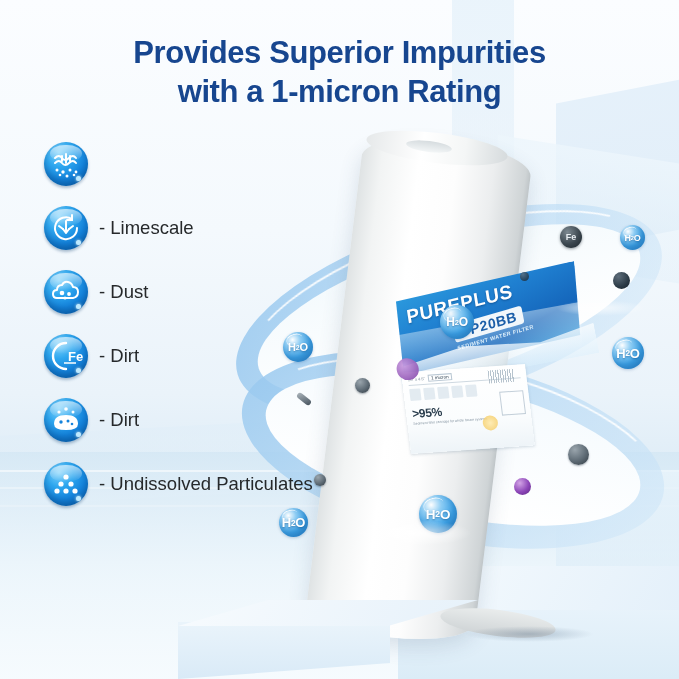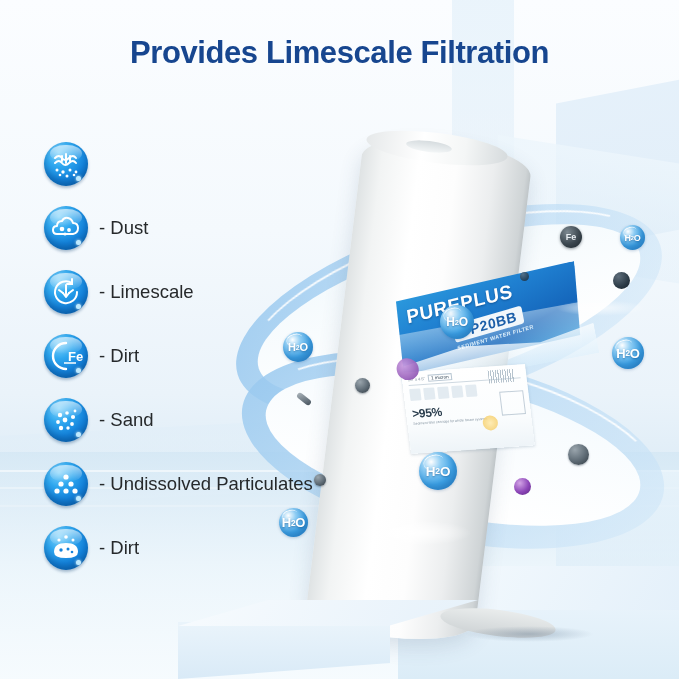--- a/index.html
+++ b/index.html
@@ -170,21 +170,22 @@
   <div class="bg-floor"></div>
   <div class="bg-ripple" style="top:470px"></div>
   <div class="bg-ripple" style="top:487px;opacity:.6"></div>
   <div class="bg-ripple" style="top:505px;opacity:.4"></div>
 
   <div class="ped ped3"></div>
   <div class="ped ped2-face"></div>
   <div class="ped ped2-top"></div>
 
   <div class="heading">
-    <span>Provides Limescale Filtration</span>
+    <span>Provides Superior Impurities</span>
+    <span class="l2">with a 1-micron Rating</span>
   </div>
 
   <div class="orb orb-fill orb1">
       <div class="inner"></div>
     </div>
   <div class="orb orb-fill orb2">
       <div class="inner"></div>
     </div>
   <div class="orb-streak st1"></div>
   <div class="orb-streak st2"></div>
@@ -226,21 +227,21 @@
     </div>
   </div>
 
   <div class="ped ped1-face"></div>
   <div class="ped ped1-top"></div>
 
   <div class="h2o" style="left:283px;top:332px;width:30px;height:30px;font-size:11px"><span class="ring"></span>H<sub>2</sub>O</div>
   <div class="h2o" style="left:440px;top:305px;width:34px;height:34px;font-size:12px"><span class="ring"></span>H<sub>2</sub>O</div>
   <div class="h2o" style="left:620px;top:225px;width:25px;height:25px;font-size:9px"><span class="ring"></span>H<sub>2</sub>O</div>
   <div class="h2o" style="left:612px;top:337px;width:32px;height:32px;font-size:13px"><span class="ring"></span>H<sub>2</sub>O</div>
-  <div class="h2o" style="left:419px;top:452px;width:38px;height:38px;font-size:13.5px"><span class="ring"></span>H<sub>2</sub>O</div>
+  <div class="h2o" style="left:419px;top:495px;width:38px;height:38px;font-size:13.5px"><span class="ring"></span>H<sub>2</sub>O</div>
   <div class="h2o" style="left:279px;top:508px;width:29px;height:29px;font-size:13px"><span class="ring"></span>H<sub>2</sub>O</div>
 
   <div class="fe-badge" style="left:560px;top:226px">Fe</div>
   <div class="part p-dark" style="left:613px;top:272px;width:17px;height:17px"></div>
   <div class="part p-gray" style="left:355px;top:378px;width:15px;height:15px"></div>
   <div class="part p-rod" style="left:296px;top:396px;width:16px;height:6px;transform:rotate(38deg)"></div>
   <div class="part p-gray" style="left:568px;top:444px;width:21px;height:21px"></div>
   <div class="part p-purple" style="left:514px;top:478px;width:17px;height:17px"></div>
   <div class="part p-gray" style="left:314px;top:474px;width:12px;height:12px"></div>
   <div class="part p-dark" style="left:520px;top:272px;width:9px;height:9px;opacity:.8"></div>
@@ -268,111 +269,92 @@
               <circle cx="30" cy="33" r="1.3"></circle>
             </g>
         </svg>
         <span class="dot"></span>
       </span>
     </div>
 
     <div class="feature">
       <span class="fic">
         <svg viewBox="0 0 44 44">
+            <g fill="none" stroke="#fff" stroke-width="2" stroke-linecap="round">
+          <path d="M33 22a11 11 0 1 1-5-9"></path>
+              <path d="M28 9v5h-5"></path>
+          <path d="M22 15v12M22 27l-3-4M22 27l3-4"></path>
+              <path d="M15 20l4 3M29 20l-4 3"></path>
+            </g>
+        </svg>
+        <span class="dot"></span>
+      </span>
+      <span class="flabel">- Limescale</span>
+    </div>
+
+    <div class="feature">
+      <span class="fic">
+        <svg viewBox="0 0 44 44">
           <path d="M13 28q-4 0-4-4t4-4q0-5 5-5 2-4 6-3t5 5q5 0 5 5t-5 6z" fill="none" stroke="#fff" stroke-width="2" stroke-linejoin="round"></path>
           <g fill="#fff">
               <circle cx="18" cy="23" r="2.3"></circle>
               <circle cx="25" cy="24" r="1.9"></circle>
               <circle cx="21" cy="28" r="1.6"></circle>
             </g>
         </svg>
         <span class="dot"></span>
       </span>
       <span class="flabel">- Dust</span>
     </div>
 
     <div class="feature">
       <span class="fic">
         <svg viewBox="0 0 44 44">
-            <g fill="none" stroke="#fff" stroke-width="2" stroke-linecap="round">
-          <path d="M33 22a11 11 0 1 1-5-9"></path>
-              <path d="M28 9v5h-5"></path>
-          <path d="M22 15v12M22 27l-3-4M22 27l3-4"></path>
-              <path d="M15 20l4 3M29 20l-4 3"></path>
-            </g>
-        </svg>
-        <span class="dot"></span>
-      </span>
-      <span class="flabel">- Limescale</span>
-    </div>
-
-    <div class="feature">
-      <span class="fic">
-        <svg viewBox="0 0 44 44">
           <path d="M22 9a13 13 0 1 0 0 26" fill="none" stroke="#fff" stroke-width="2.4" stroke-linecap="round"></path>
           <text x="24" y="27" font-family="Liberation Sans, sans-serif" font-size="13" font-weight="bold" fill="#fff">Fe</text>
           <path d="M20 29h12" stroke="#fff" stroke-width="1.6"></path>
         </svg>
         <span class="dot"></span>
       </span>
       <span class="flabel">- Dirt</span>
     </div>
 
 
-    <div class="feature">
-      <span class="fic">
-        <svg viewBox="0 0 44 44">
-            <g fill="#fff">
-          <circle cx="16" cy="17" r="2.2"></circle>
-              <circle cx="23" cy="15" r="1.8"></circle>
-              <circle cx="29" cy="19" r="2.1"></circle>
-          <circle cx="14" cy="24" r="1.9"></circle>
-              <circle cx="21" cy="22" r="2.4"></circle>
-              <circle cx="28" cy="26" r="1.9"></circle>
-          <circle cx="17" cy="30" r="2.2"></circle>
-              <circle cx="24" cy="30" r="1.7"></circle>
-              <circle cx="31" cy="13" r="1.4"></circle>
-        </g>
-          </svg>
-        <span class="dot"></span>
-      </span>
-      <span class="flabel">- Sand</span>
+
+    <div class="feature">
+      <span class="fic">
+        <svg viewBox="0 0 44 44">
+          <path d="M10 26q0-9 12-9t12 9q0 6-12 6t-12-6z" fill="#fff"></path>
+          <g fill="#1483dc">
+              <circle cx="17" cy="24" r="1.7"></circle>
+              <circle cx="24" cy="23" r="1.5"></circle>
+              <circle cx="28" cy="26" r="1.3"></circle>
+            </g>
+          <g fill="#fff">
+              <circle cx="15" cy="14" r="1.6"></circle>
+              <circle cx="22" cy="11" r="1.8"></circle>
+              <circle cx="29" cy="14" r="1.5"></circle>
+            </g>
+        </svg>
+        <span class="dot"></span>
+      </span>
+      <span class="flabel">- Dirt</span>
     </div>
 
     <div class="feature">
       <span class="fic">
         <svg viewBox="0 0 44 44">
             <g fill="#fff">
           <circle cx="22" cy="15" r="2.6"></circle>
           <circle cx="17" cy="22" r="2.6"></circle>
               <circle cx="27" cy="22" r="2.6"></circle>
           <circle cx="13" cy="29" r="2.6"></circle>
               <circle cx="22" cy="29" r="2.6"></circle>
               <circle cx="31" cy="29" r="2.6"></circle>
         </g>
           </svg>
         <span class="dot"></span>
       </span>
       <span class="flabel">- Undissolved Particulates</span>
     </div>
 
-    <div class="feature">
-      <span class="fic">
-        <svg viewBox="0 0 44 44">
-          <path d="M10 26q0-9 12-9t12 9q0 6-12 6t-12-6z" fill="#fff"></path>
-          <g fill="#1483dc">
-              <circle cx="17" cy="24" r="1.7"></circle>
-              <circle cx="24" cy="23" r="1.5"></circle>
-              <circle cx="28" cy="26" r="1.3"></circle>
-            </g>
-          <g fill="#fff">
-              <circle cx="15" cy="14" r="1.6"></circle>
-              <circle cx="22" cy="11" r="1.8"></circle>
-              <circle cx="29" cy="14" r="1.5"></circle>
-            </g>
-        </svg>
-        <span class="dot"></span>
-      </span>
-      <span class="flabel">- Dirt</span>
-    </div>
-
   </div>
 </div>
 
 </body></html>

